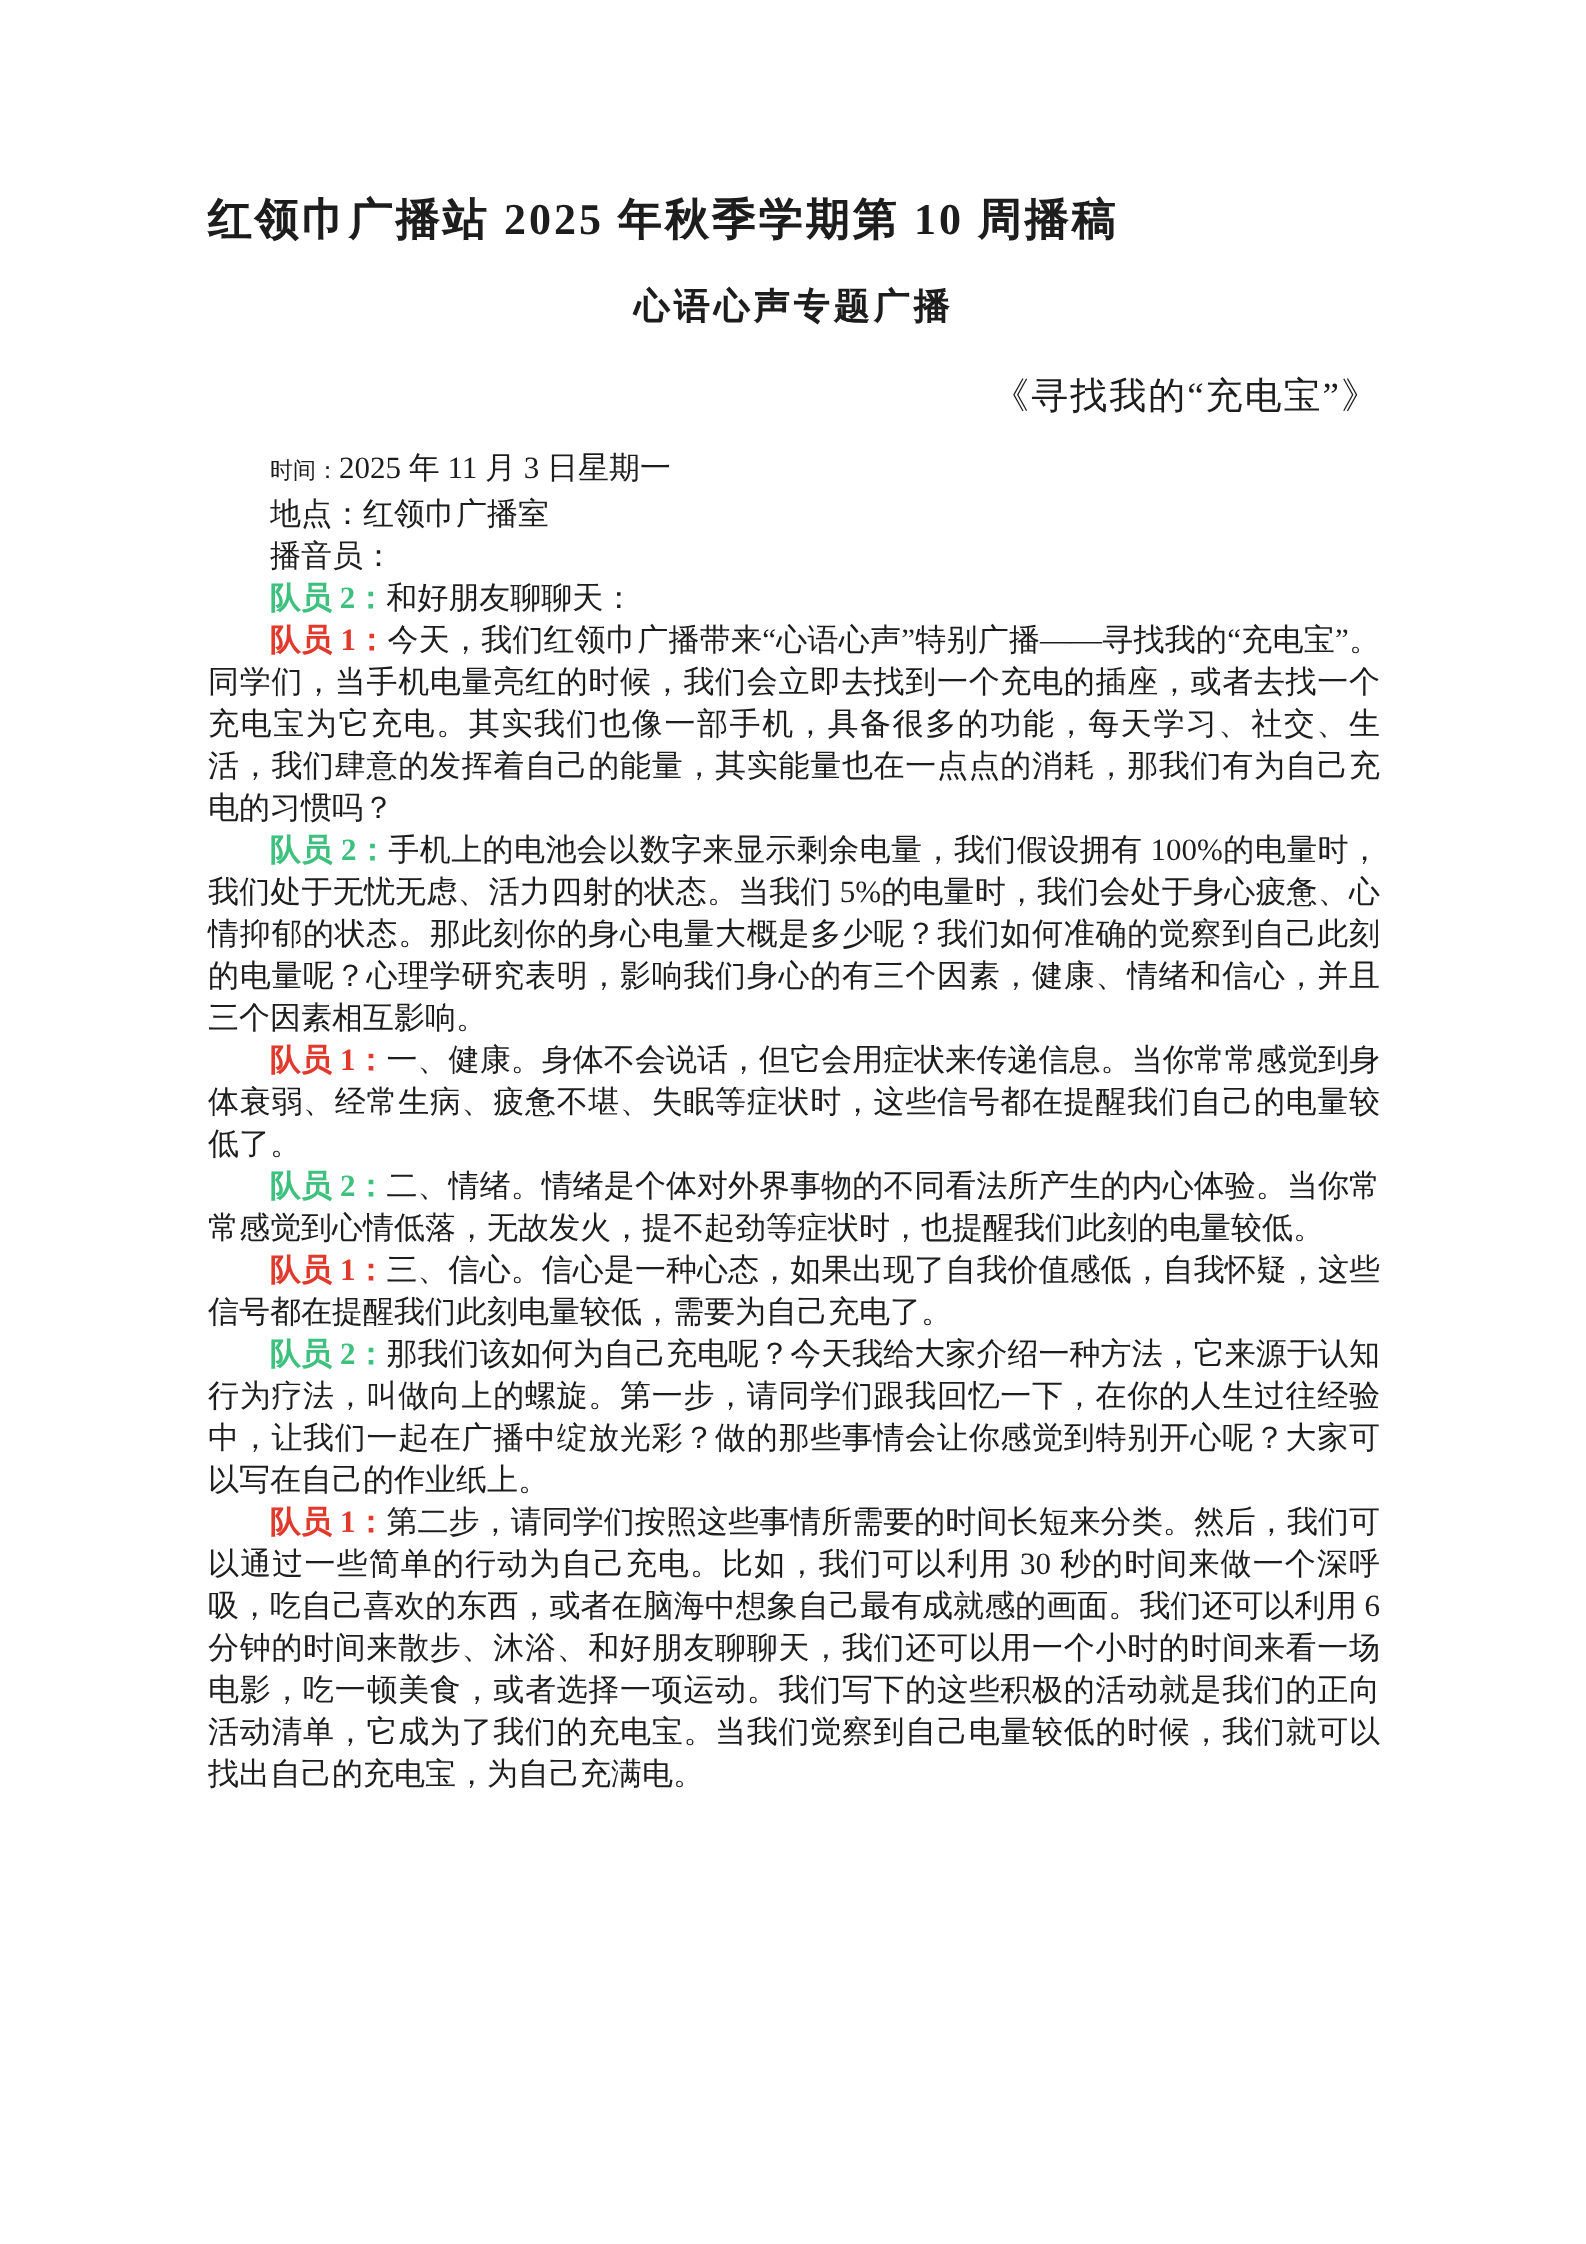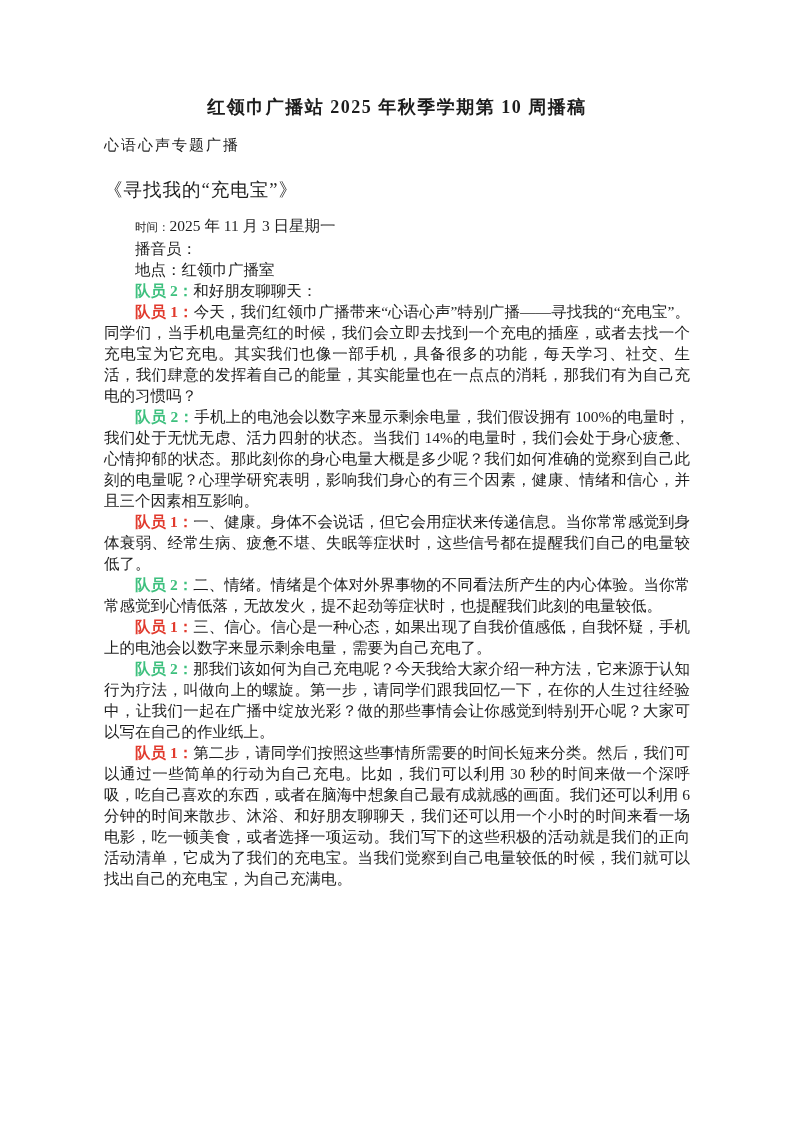--- a/index.html
+++ b/index.html
@@ -13,40 +13,39 @@
     height: 1122px;
     box-sizing: border-box;
     margin: 0 auto;
     background: #ffffff;
     padding: 96px 103px 40px 104px;
     font-family: "Liberation Serif", "DejaVu Serif", serif;
     color: #1d1d1d;
     overflow: hidden;
   }
   .doc-title {
-    font-size: 18px;
+    font-size: 22px;
     font-weight: 700;
-    text-align: center;
     letter-spacing: 1.5px;
     margin: 0 0 17px 0;
     line-height: 1.3;
   }
   .doc-subtitle {
-    font-size: 15px;
-    font-weight: 400;
-    text-align: left;
+    font-size: 18px;
+    font-weight: 700;
+    text-align: center;
     letter-spacing: 2px;
     margin: 0 0 22px 0;
     line-height: 1.3;
   }
   .doc-topic {
     font-size: 18.5px;
     font-weight: 400;
     letter-spacing: 1px;
-    text-align: left;
+    text-align: right;
     margin: 0 0 13px 0;
     line-height: 1.3;
   }
   .meta-line, .para {
     font-size: 15.5px;
     line-height: 21px;
     margin: 0;
     text-align: justify;
     text-indent: 2em;
   }
@@ -62,26 +61,26 @@
 </style>
 </head>
 <body>
 
 <div class="page">
   <h1 class="doc-title">红领巾广播站 2025 年秋季学期第 10 周播稿</h1>
   <h2 class="doc-subtitle">心语心声专题广播</h2>
   <h3 class="doc-topic">《寻找我的“充电宝”》</h3>
 
   <p class="meta-line"><span class="meta-label-small">时间：</span><span>2025 年 11 月 3 日星期一</span></p>
+  <p class="meta-line"><span>地点：</span><span>红领巾广播室</span></p>
   <p class="meta-line"><span>播音员：</span></p>
-  <p class="meta-line"><span>地点：</span><span>红领巾广播室</span></p>
 
   <div id="dialogue-container">
       <p class="para"><span class="speaker" style="color: rgb(62, 192, 126);">队员 2：</span><span>和好朋友聊聊天：</span></p>
       <p class="para"><span class="speaker" style="color: rgb(225, 58, 45);">队员 1：</span><span>今天，我们红领巾广播带来“心语心声”特别广播——寻找我的“充电宝”。同学们，当手机电量亮红的时候，我们会立即去找到一个充电的插座，或者去找一个充电宝为它充电。其实我们也像一部手机，具备很多的功能，每天学习、社交、生活，我们肆意的发挥着自己的能量，其实能量也在一点点的消耗，那我们有为自己充电的习惯吗？</span></p>
-      <p class="para"><span class="speaker" style="color: rgb(62, 192, 126);">队员 2：</span><span>手机上的电池会以数字来显示剩余电量，我们假设拥有 100%的电量时，我们处于无忧无虑、活力四射的状态。当我们 14%的电量时，我们会处于身心疲惫、心情抑郁的状态。那此刻你的身心电量大概是多少呢？我们如何准确的觉察到自己此刻的电量呢？心理学研究表明，影响我们身心的有三个因素，健康、情绪和信心，并且三个因素相互影响。</span></p>
+      <p class="para"><span class="speaker" style="color: rgb(62, 192, 126);">队员 2：</span><span>手机上的电池会以数字来显示剩余电量，我们假设拥有 100%的电量时，我们处于无忧无虑、活力四射的状态。当我们 5%的电量时，我们会处于身心疲惫、心情抑郁的状态。那此刻你的身心电量大概是多少呢？我们如何准确的觉察到自己此刻的电量呢？心理学研究表明，影响我们身心的有三个因素，健康、情绪和信心，并且三个因素相互影响。</span></p>
       <p class="para"><span class="speaker" style="color: rgb(225, 58, 45);">队员 1：</span><span>一、健康。身体不会说话，但它会用症状来传递信息。当你常常感觉到身体衰弱、经常生病、疲惫不堪、失眠等症状时，这些信号都在提醒我们自己的电量较低了。</span></p>
       <p class="para"><span class="speaker" style="color: rgb(62, 192, 126);">队员 2：</span><span>二、情绪。情绪是个体对外界事物的不同看法所产生的内心体验。当你常常感觉到心情低落，无故发火，提不起劲等症状时，也提醒我们此刻的电量较低。</span></p>
-      <p class="para"><span class="speaker" style="color: rgb(225, 58, 45);">队员 1：</span><span>三、信心。信心是一种心态，如果出现了自我价值感低，自我怀疑，手机上的电池会以数字来显示剩余电量，需要为自己充电了。</span></p>
+      <p class="para"><span class="speaker" style="color: rgb(225, 58, 45);">队员 1：</span><span>三、信心。信心是一种心态，如果出现了自我价值感低，自我怀疑，这些信号都在提醒我们此刻电量较低，需要为自己充电了。</span></p>
       <p class="para"><span class="speaker" style="color: rgb(62, 192, 126);">队员 2：</span><span>那我们该如何为自己充电呢？今天我给大家介绍一种方法，它来源于认知行为疗法，叫做向上的螺旋。第一步，请同学们跟我回忆一下，在你的人生过往经验中，让我们一起在广播中绽放光彩？做的那些事情会让你感觉到特别开心呢？大家可以写在自己的作业纸上。</span></p>
       <p class="para"><span class="speaker" style="color: rgb(225, 58, 45);">队员 1：</span><span>第二步，请同学们按照这些事情所需要的时间长短来分类。然后，我们可以通过一些简单的行动为自己充电。比如，我们可以利用 30 秒的时间来做一个深呼吸，吃自己喜欢的东西，或者在脑海中想象自己最有成就感的画面。我们还可以利用 6 分钟的时间来散步、沐浴、和好朋友聊聊天，我们还可以用一个小时的时间来看一场电影，吃一顿美食，或者选择一项运动。我们写下的这些积极的活动就是我们的正向活动清单，它成为了我们的充电宝。当我们觉察到自己电量较低的时候，我们就可以找出自己的充电宝，为自己充满电。</span></p>
     </div>
 </div>
 
 </body></html>

